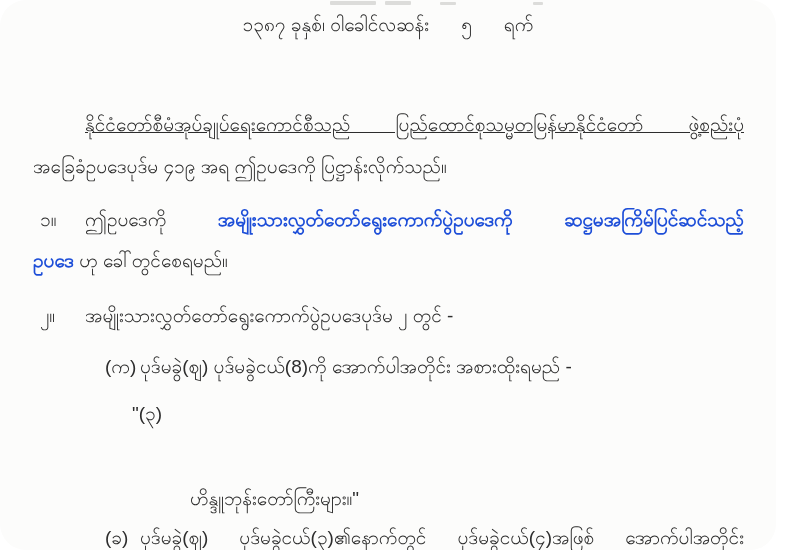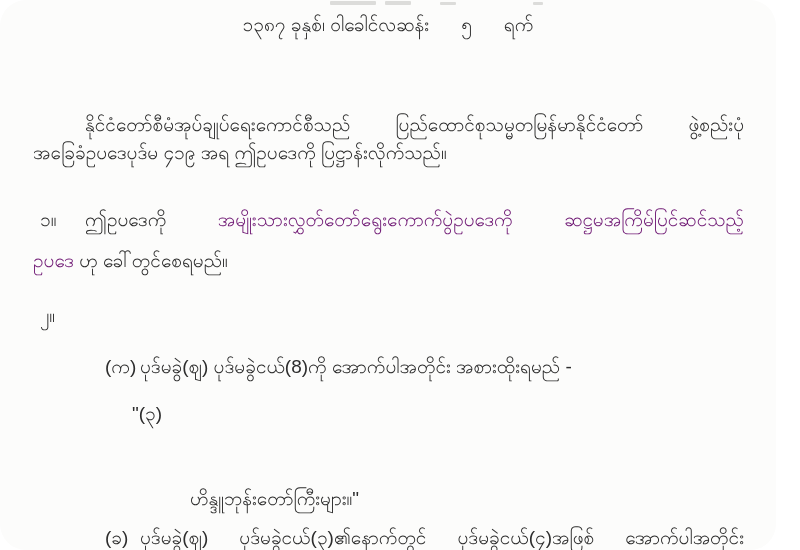--- a/index.html
+++ b/index.html
@@ -25,22 +25,22 @@
     display:flex;justify-content:center;align-items:baseline;
     gap:32px;
   }
   .flexline{display:flex;align-items:baseline;white-space:normal;}
   .marker{flex:0 0 auto;}
   .fill{
     flex:1 1 auto;
     text-align:justify;
     text-align-last:justify;
   }
-  .b{font-weight:400;color:#701a75;}
-  .indent52{padding-left:52px;}
+  .b{font-weight:700;color:#1d4ed8;}
+  .indent52{padding-left:52px;text-decoration:underline;}
   .pad157{padding-left:157px;}
   .m7{margin-left:7px;width:45px;}
   .m72{margin-left:72px;width:35px;}
   .m99{margin-left:99px;width:58px;}
   .artifact{
     position:absolute;top:1px;height:4px;
     background:#dcdcda;border-radius:1px;
   }
   .a1{left:330px;width:46px;}
   .a2{left:385px;width:26px;}
@@ -62,38 +62,39 @@
   <div class="line center" style="top:8px">
     <span>၁၃၈၇ ခုနှစ်၊ ဝါခေါင်လဆန်း</span>
     <span>၅</span>
     <span>ရက်</span>
   </div>
 
 
   <div class="line flexline" style="top:108px">
     <div class="fill indent52">နိုင်ငံတော်စီမံအုပ်ချုပ်ရေးကောင်စီသည် ပြည်ထောင်စုသမ္မတမြန်မာနိုင်ငံတော် ဖွဲ့စည်းပုံ</div>
   </div>
-  <div class="line wrapline" style="top:136px">
+  <div class="line wrapline" style="top:150px">
     <span>အခြေခံဥပဒေပုဒ်မ ၄၁၉ အရ ဤဥပဒေကို ပြဋ္ဌာန်းလိုက်သည်။</span>
   </div>
 
   <div class="line flexline" style="top:203px">
     <span class="marker m7">၁။</span>
     <div class="fill">
       <span>ဤဥပဒေကို</span>
       <span class="b">အမျိုးသားလွှတ်တော်ရွေးကောက်ပွဲဥပဒေကို ဆဋ္ဌမအကြိမ်ပြင်ဆင်သည့်</span>
     </div>
   </div>
   <div class="line wrapline" style="top:244px">
     <span class="b">ဥပဒေ</span>
     <span>ဟု ခေါ်တွင်စေရမည်။</span>
   </div>
 
   <div class="line flexline" style="top:299px">
     <span class="marker m7">၂။</span>
+    <div>အမျိုးသားလွှတ်တော်ရွေးကောက်ပွဲဥပဒေပုဒ်မ ၂ တွင် -</div>
   </div>
 
   <div class="line flexline" style="top:350px">
     <span class="marker m72">(က)</span>
     <div>ပုဒ်မခွဲ(ဈ) ပုဒ်မခွဲငယ်(8)ကို အောက်ပါအတိုင်း အစားထိုးရမည် -</div>
   </div>
 
   <div class="line flexline" style="top:397px">
     <span class="marker m99">"(၃)</span>
   </div>

